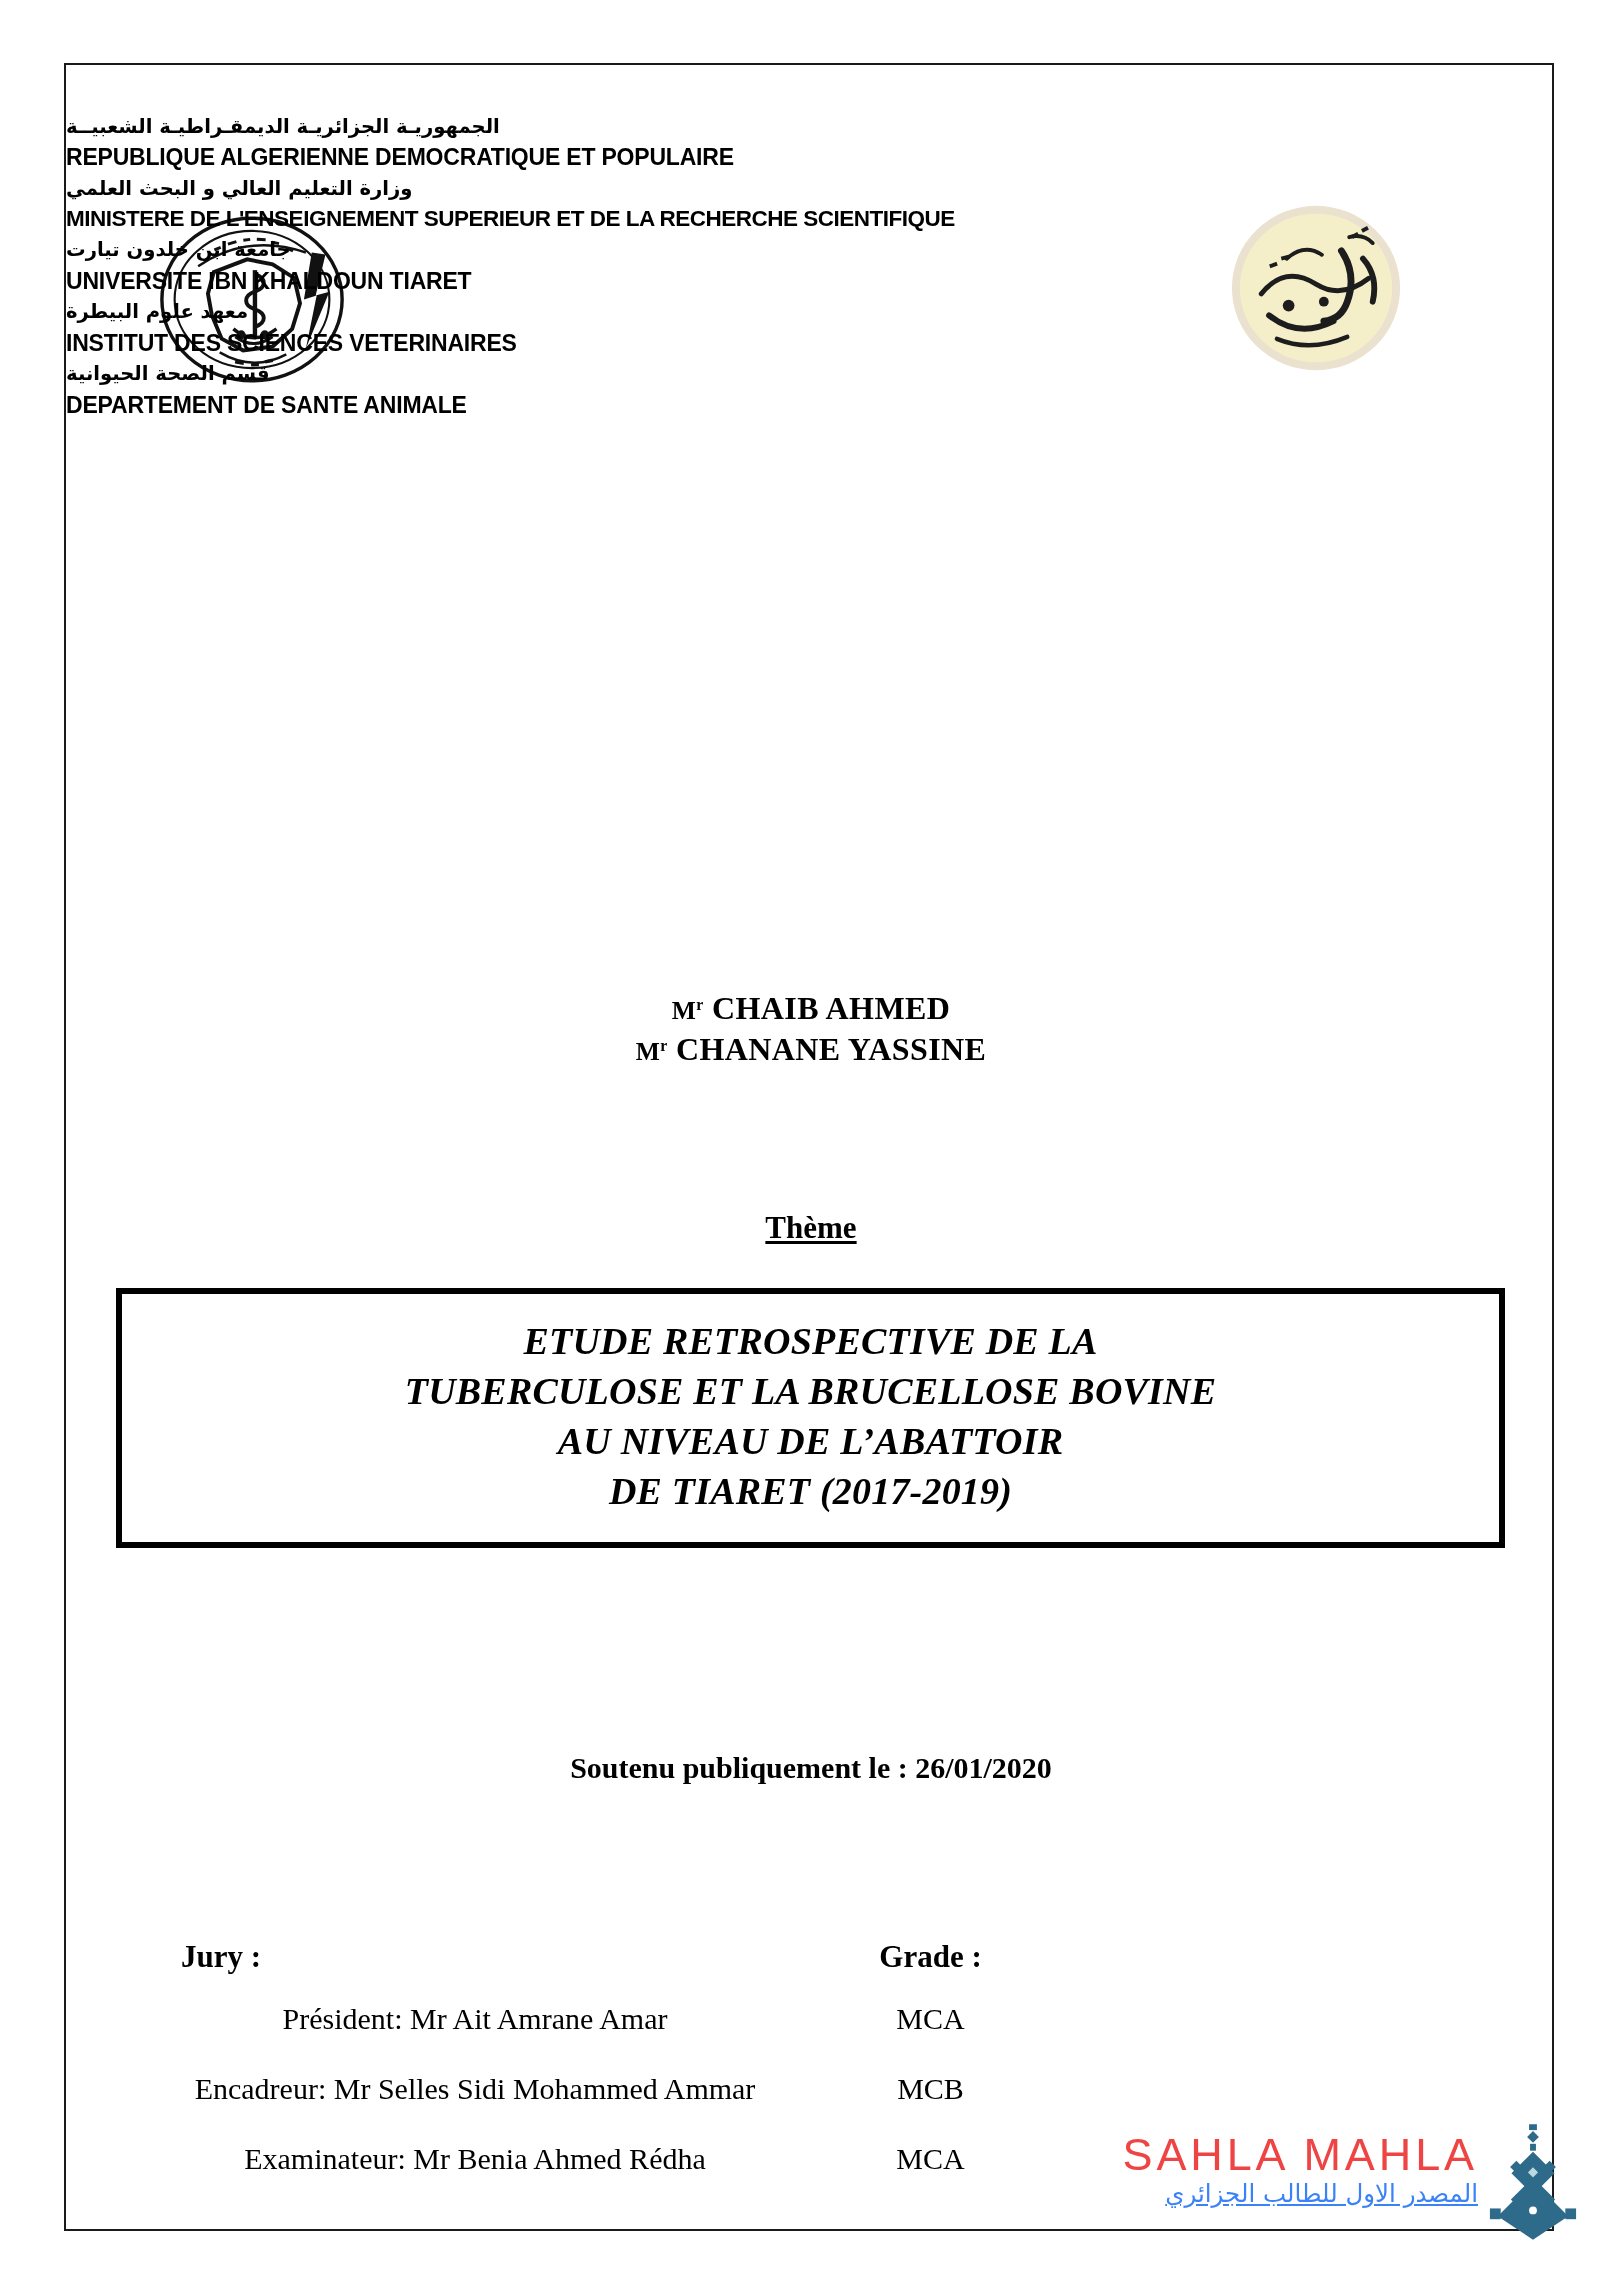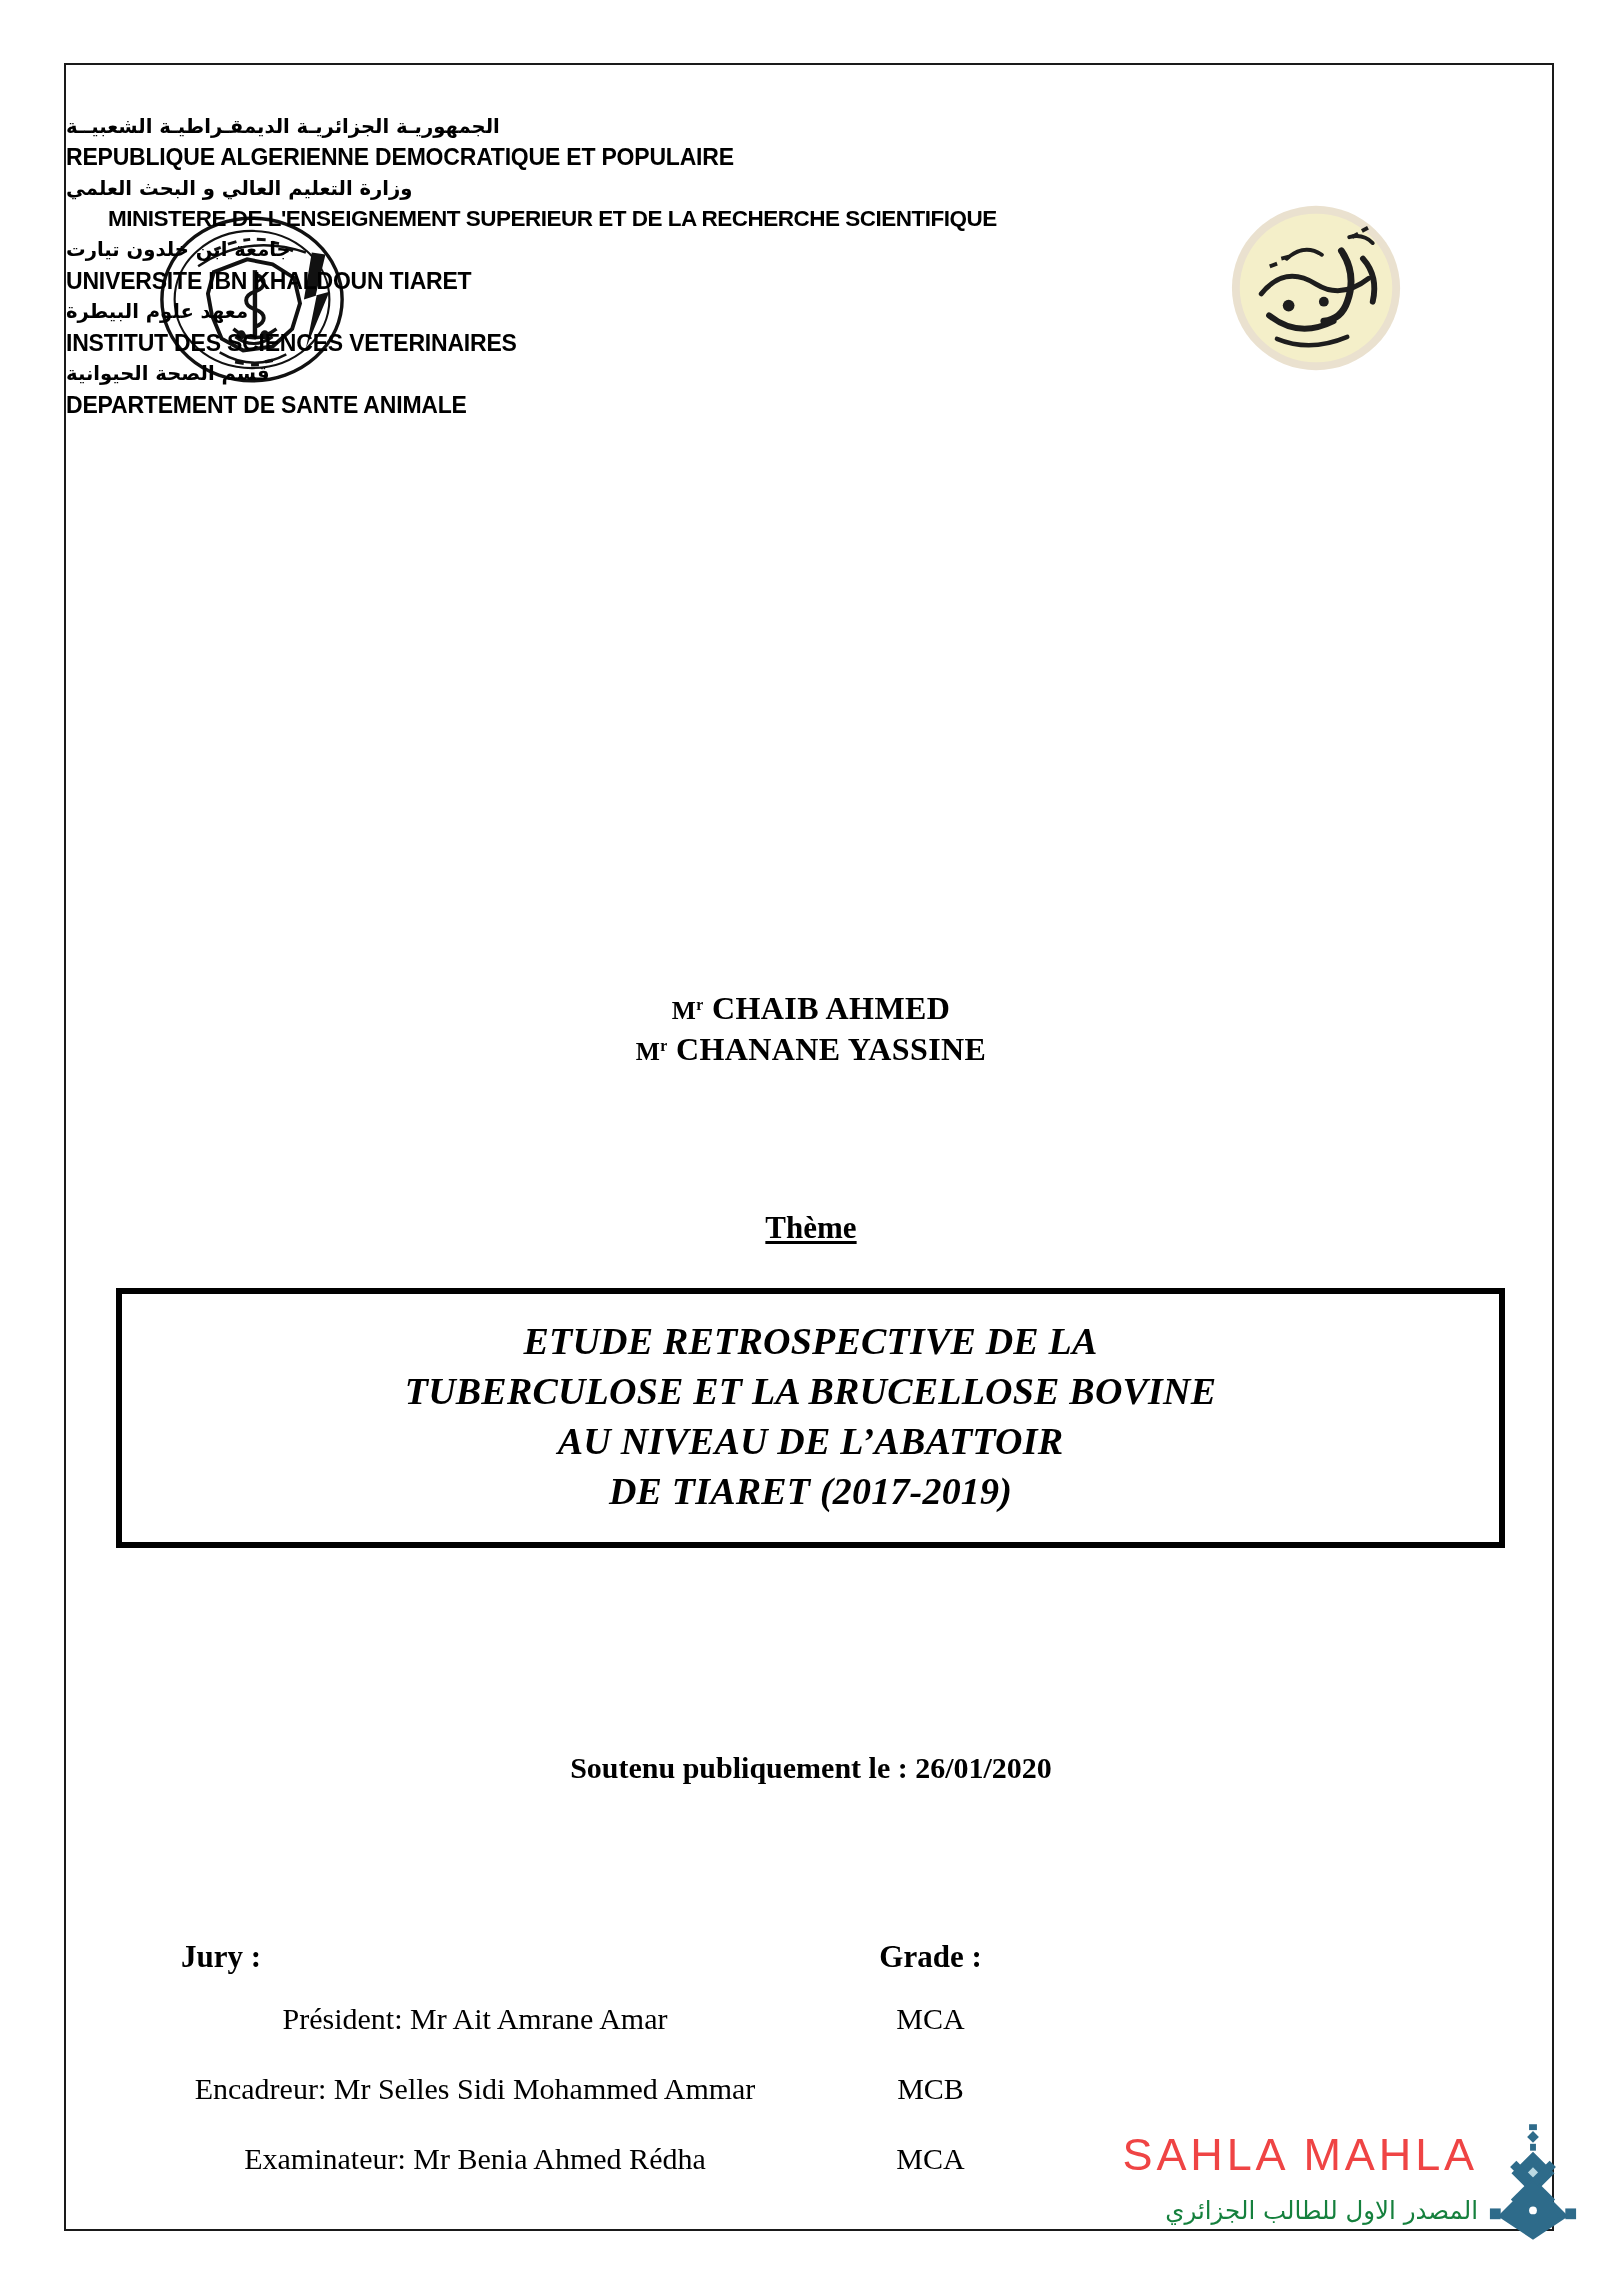--- a/index.html
+++ b/index.html
@@ -54,21 +54,20 @@
   .hdr-fr {
     font-family: "Liberation Sans", sans-serif;
     font-weight: bold;
     font-size: 23px;
     line-height: 1.42;
     letter-spacing: -0.2px;
   }
   .hdr-fr.tight {
     font-size: 22.5px;
     letter-spacing: -0.5px;
-    padding-left: 42px;
   }
 
   
   .logo-left {
     position: absolute;
     left: 91px;
     top: 148px;
     width: 191px;
     height: 173px;
   }
@@ -216,25 +215,26 @@
   .wm-main {
     font-family: "Liberation Sans", sans-serif;
     font-size: 45px;
     letter-spacing: 3.9px;
     color: #ef4444;
     line-height: 1;
   }
   .wm-sub {
     font-family: "DejaVu Sans", sans-serif;
     font-size: 24.5px;
-    color: #15803d;
+    color: #3b82f6;
     direction: rtl;
     line-height: 1.35;
-    margin-top: 17px;
+    margin-top: 0;
     letter-spacing: 1px;
+    text-decoration: underline;
   }
   .wm-logo {
     position: absolute;
     left: 420px;
     top: -7.8px;
     width: 94px;
     height: 116px;
   }
 </style>
 </head>

